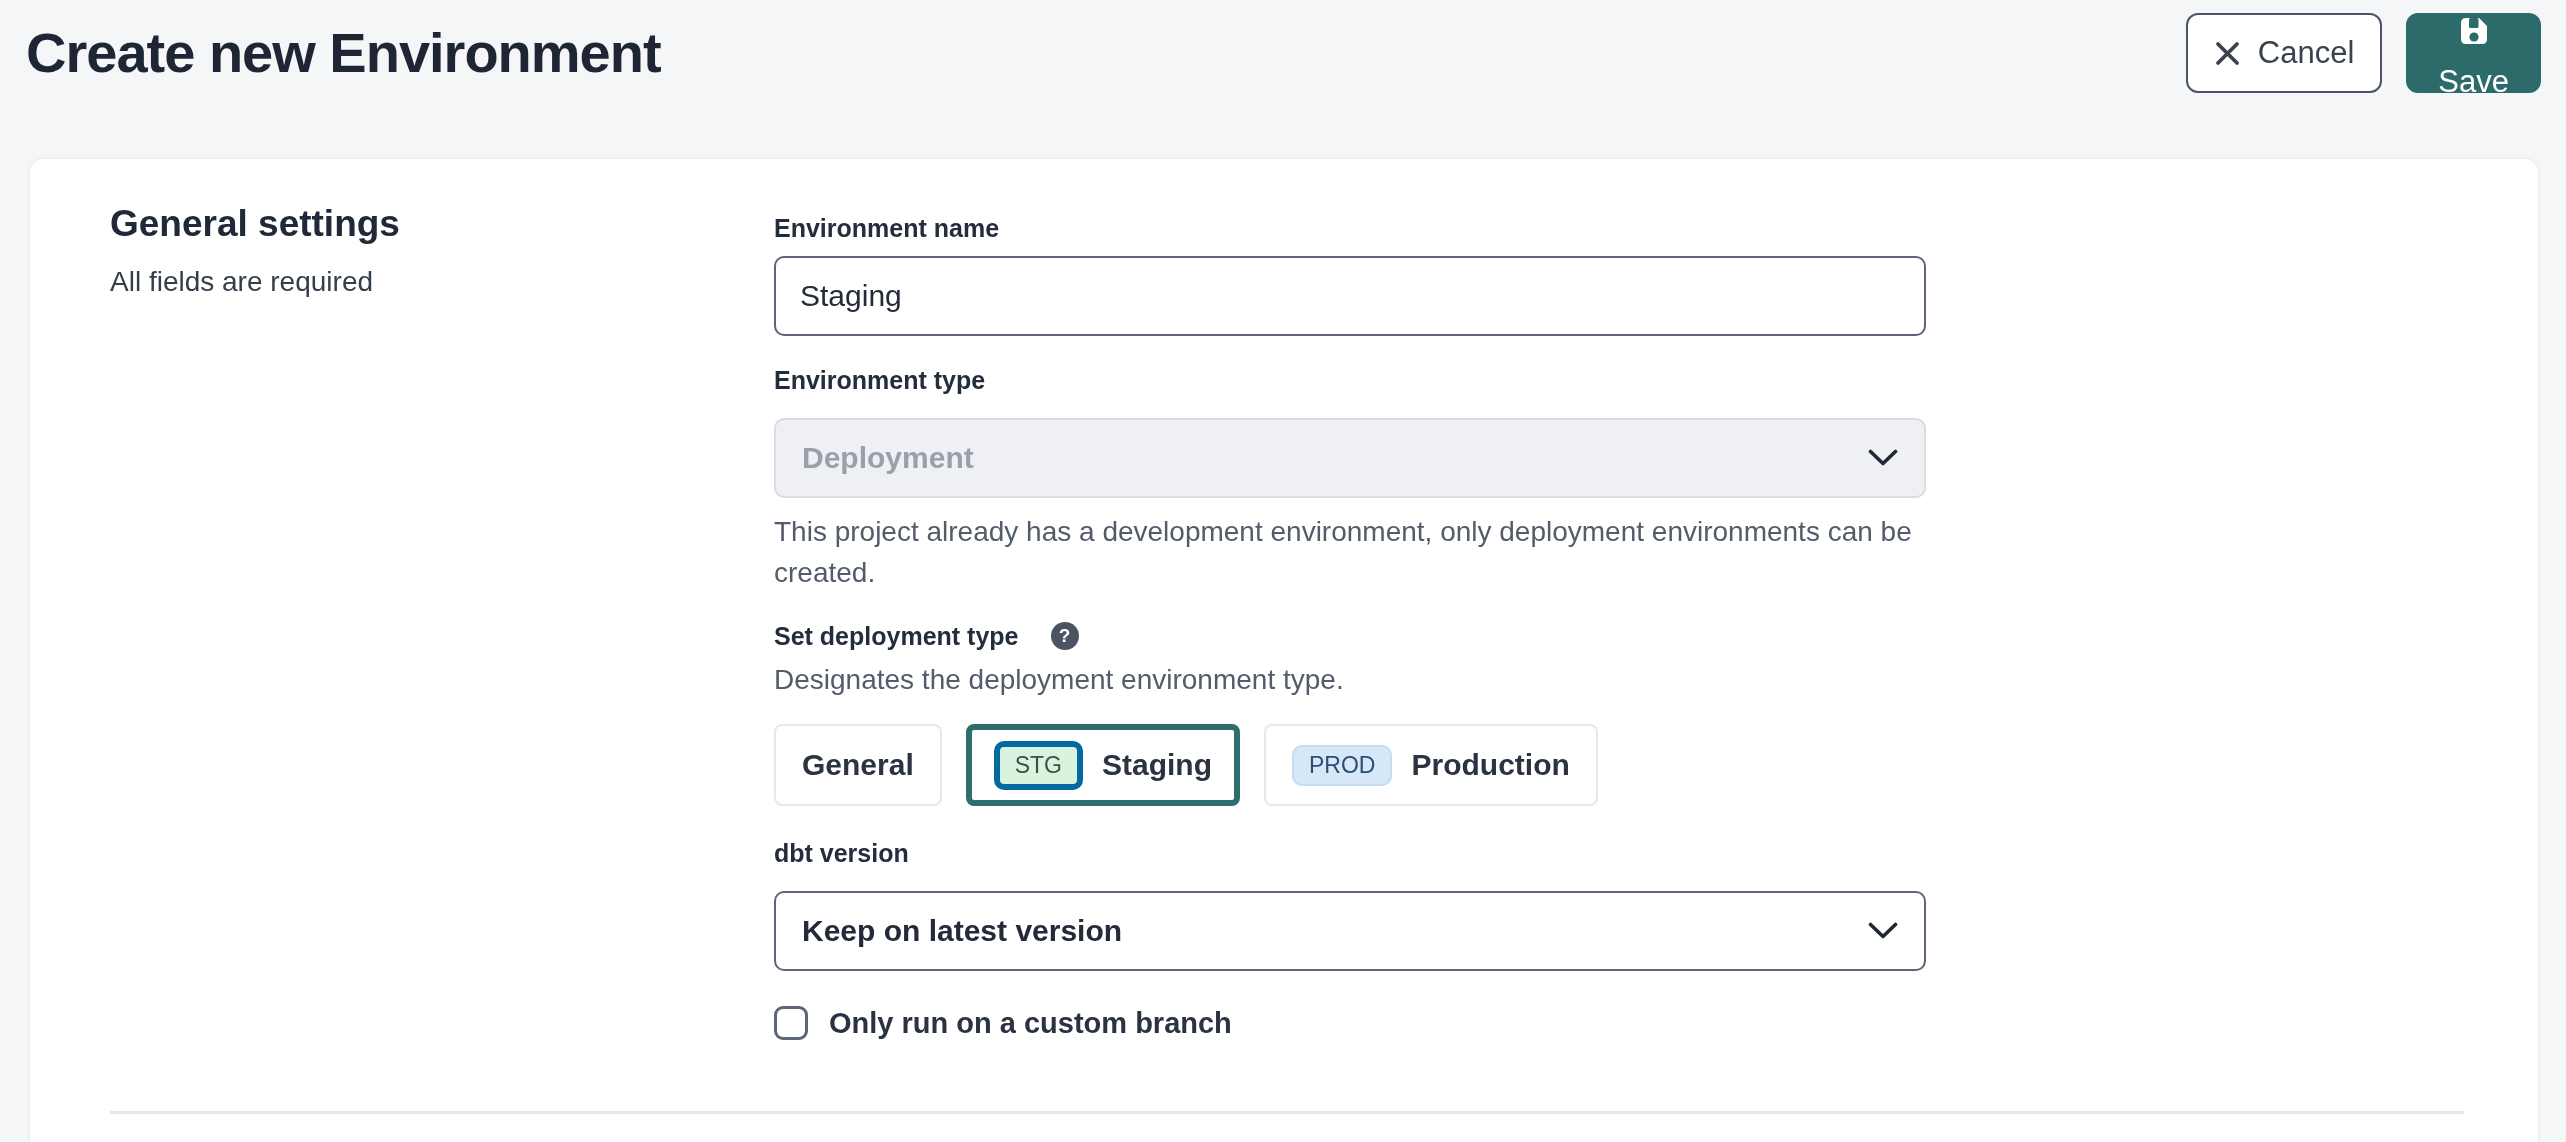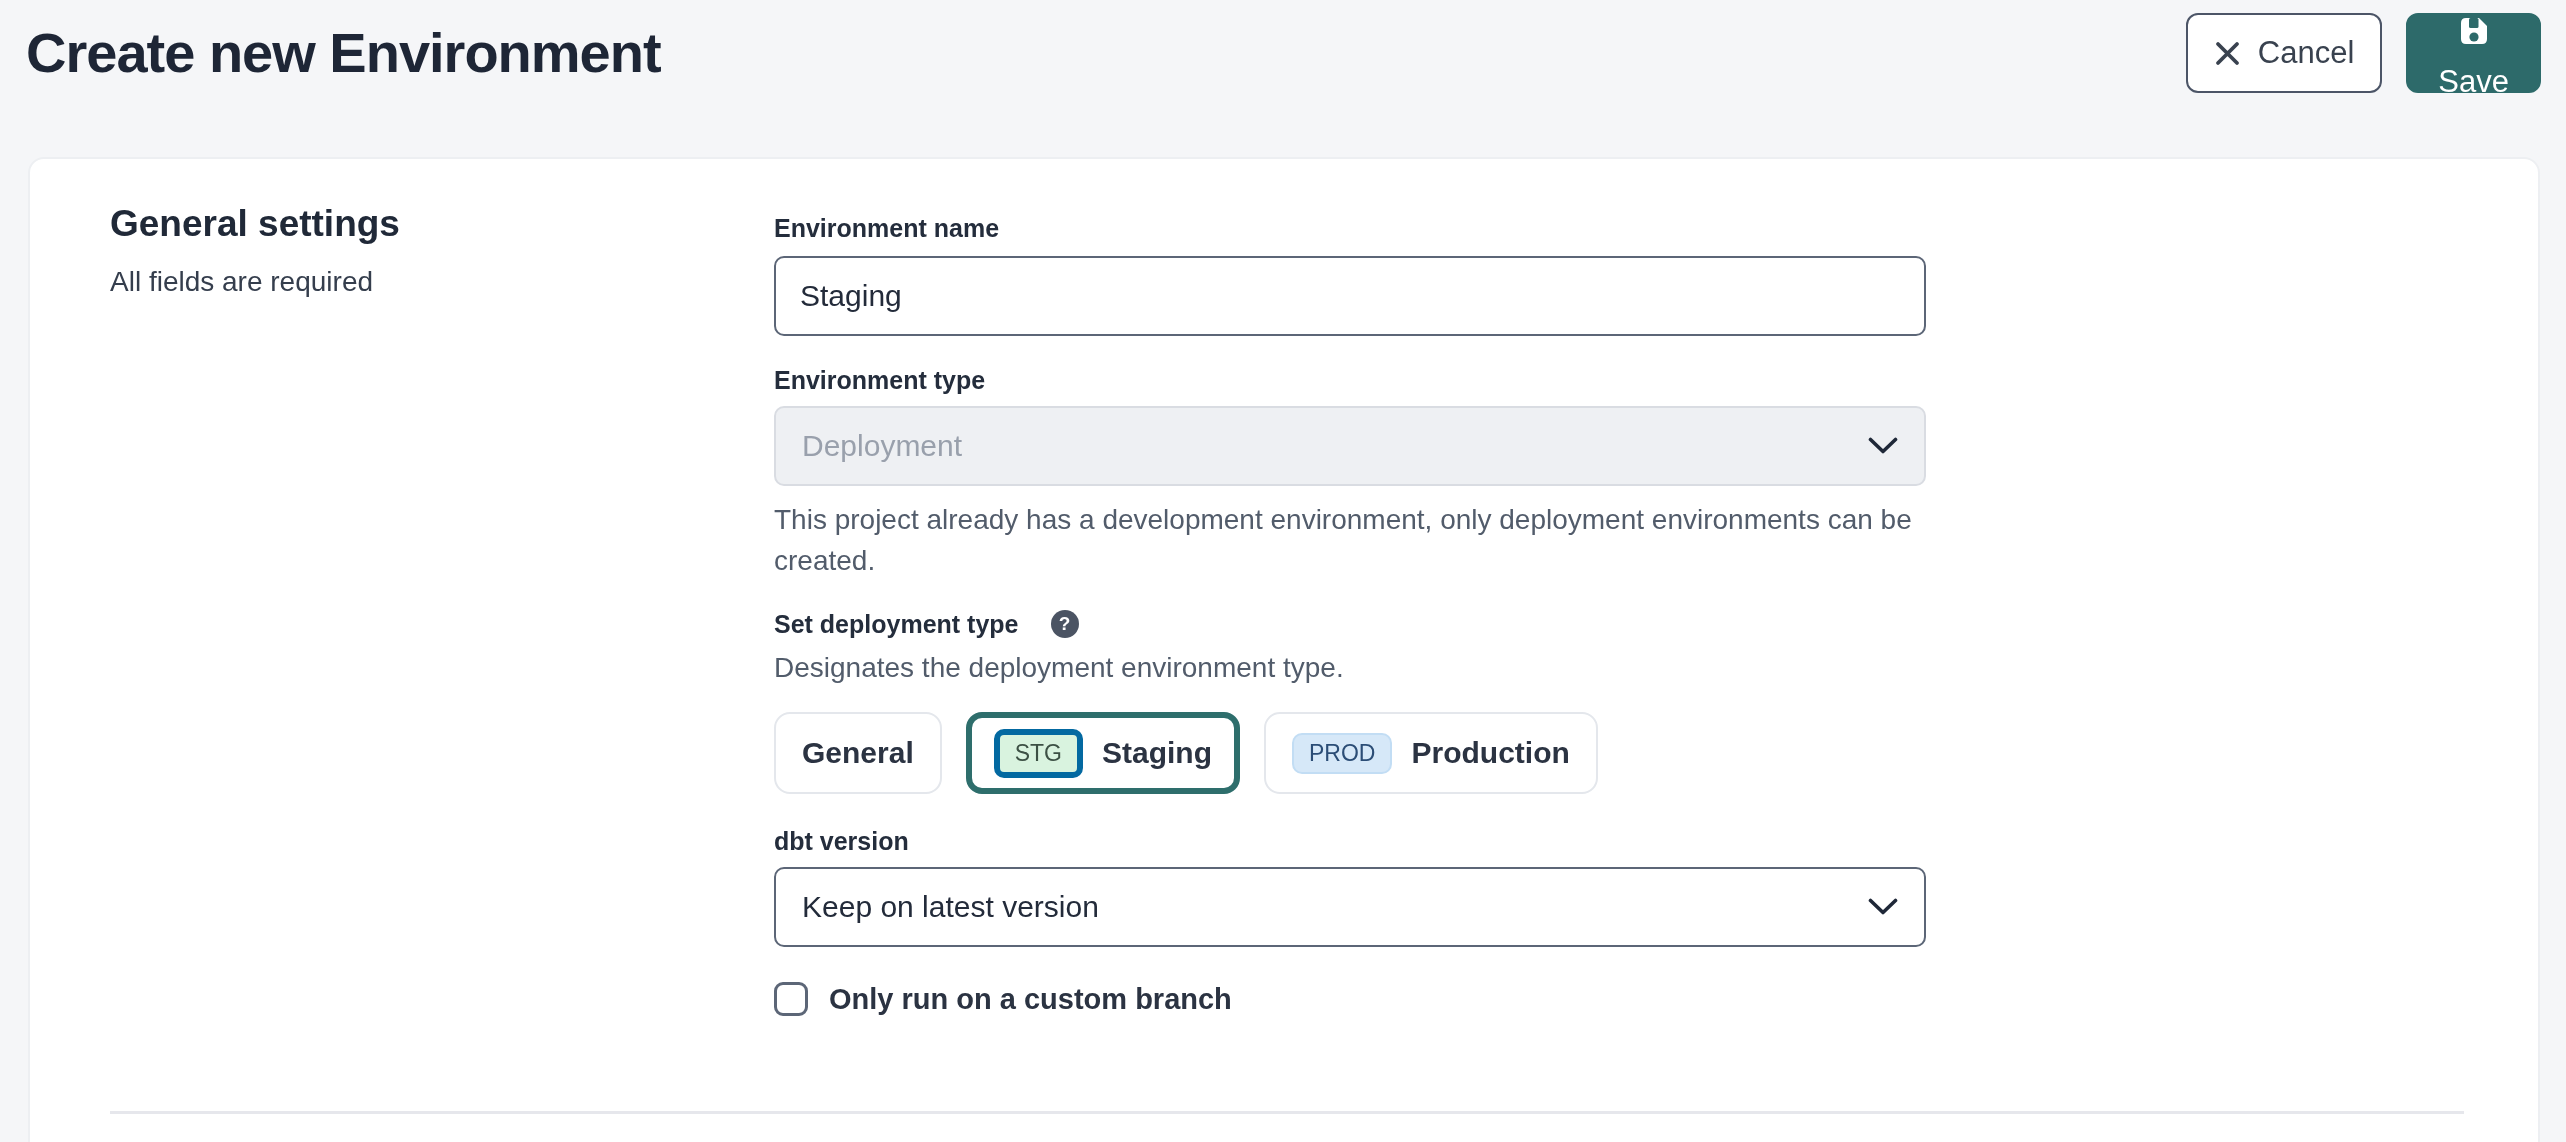--- a/index.html
+++ b/index.html
@@ -44,44 +44,44 @@
   .form { position:absolute; left:744px; top:55px; width:1152px; }
   .field-label {
     display:block; font-size:25px; font-weight:700; color:#242d3c; line-height:28px;
   }
   .text-input {
     margin-top:14px; width:1152px; height:80px;
     border:2px solid #5c6677; border-radius:10px; background:#fff;
     padding:0 24px; font-family:inherit; font-size:30px; color:#232b3a;
   }
   .select {
-    margin-top:12px; width:1152px; height:80px;
+    margin-top:24px; width:1152px; height:80px;
     border:2px solid #5c6677; border-radius:10px; background:#fff;
     display:flex; align-items:center; justify-content:space-between;
-    padding:0 26px; font-size:30px; color:#232b3a; cursor:pointer;
+    padding:0 26px; font-size:30px; color:#232b3a; cursor:pointer;font-weight:bold;
   }
   .select.disabled {
     background:#eef0f3; border-color:#d9dce2; cursor:default;
   }
   .select .muted { color:#99a0ac; }
   .helper {
     margin-top:13px; width:1160px;
     font-size:28px; line-height:41px; color:#525c6b;
   }
   .label-row { margin-top:29px; display:flex; align-items:center; gap:32px; }
   .help-icon {
     width:28px; height:28px; border-radius:50%; background:#4b5463;
     color:#ffffff; font-size:19px; font-weight:700;
     display:inline-flex; align-items:center; justify-content:center; cursor:pointer;
   }
   .desc { margin-top:14px; font-size:28px; color:#525c6b; }
 
   .options { margin-top:28px; display:flex; gap:24px; }
   .opt {
-    height:82px; background:#ffffff; border:2px solid #e4e7ec; border-radius:16px;
+    height:82px; background:#ffffff; border:2px solid #e4e7ec; border-radius:8px;
     display:inline-flex; align-items:center; gap:19px; padding:0 26px;
     font-family:inherit; font-size:30px; font-weight:700; color:#2b3342; cursor:pointer;
   }
   .opt.selected { border:6px solid #2e6e6c; padding:0 22px; }
   .badge {
     font-size:23px; font-weight:400; padding:7px 15px; border-radius:10px; line-height:1;
   }
   .badge-stg { background:#d9f3df; border:6px solid #0369a1; color:#3c5044; }
   .badge-prod { background:#d6e8f8; border:2px solid #c2ddf4; color:#2b4d76; }
 

